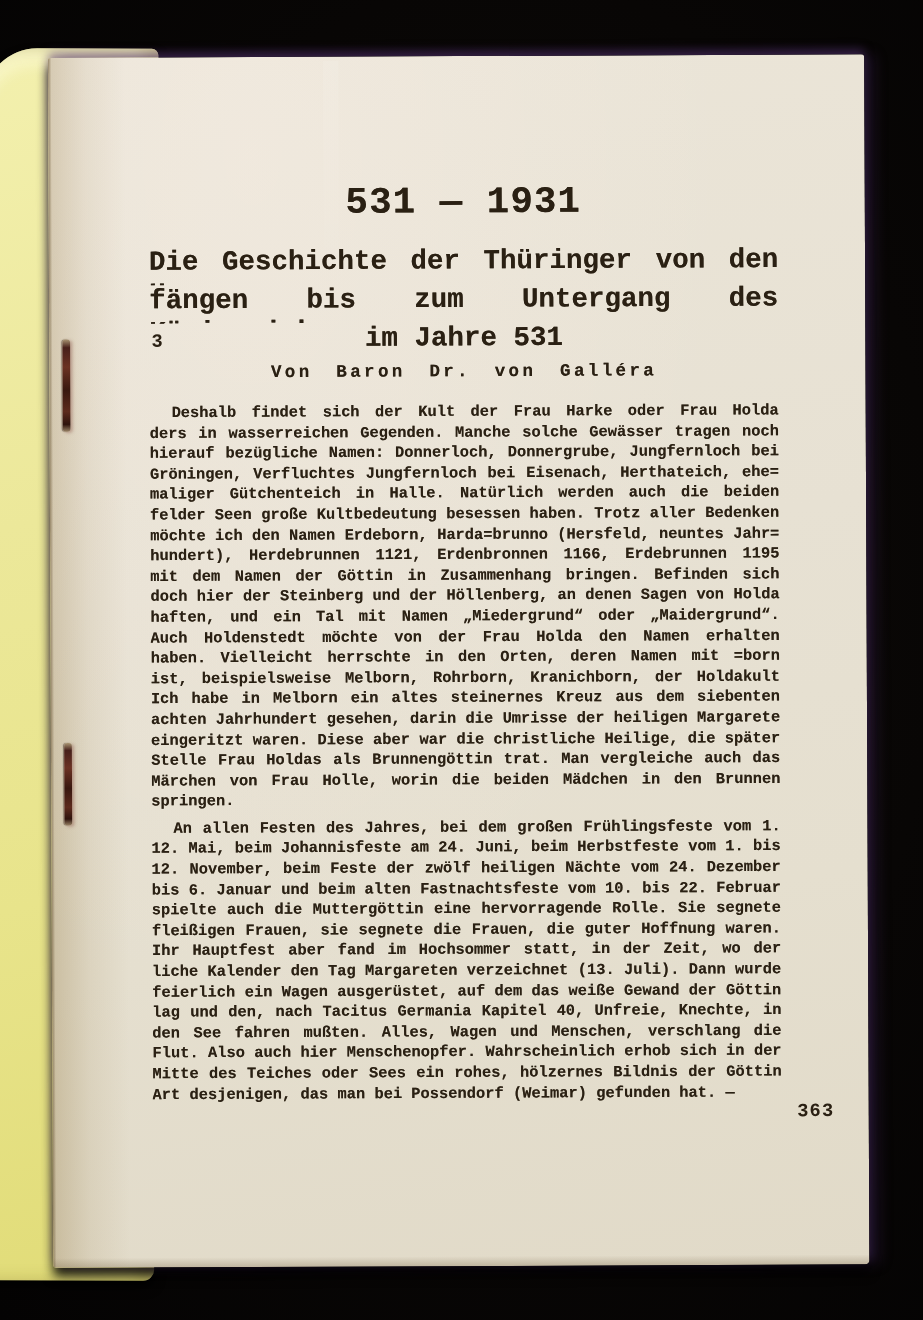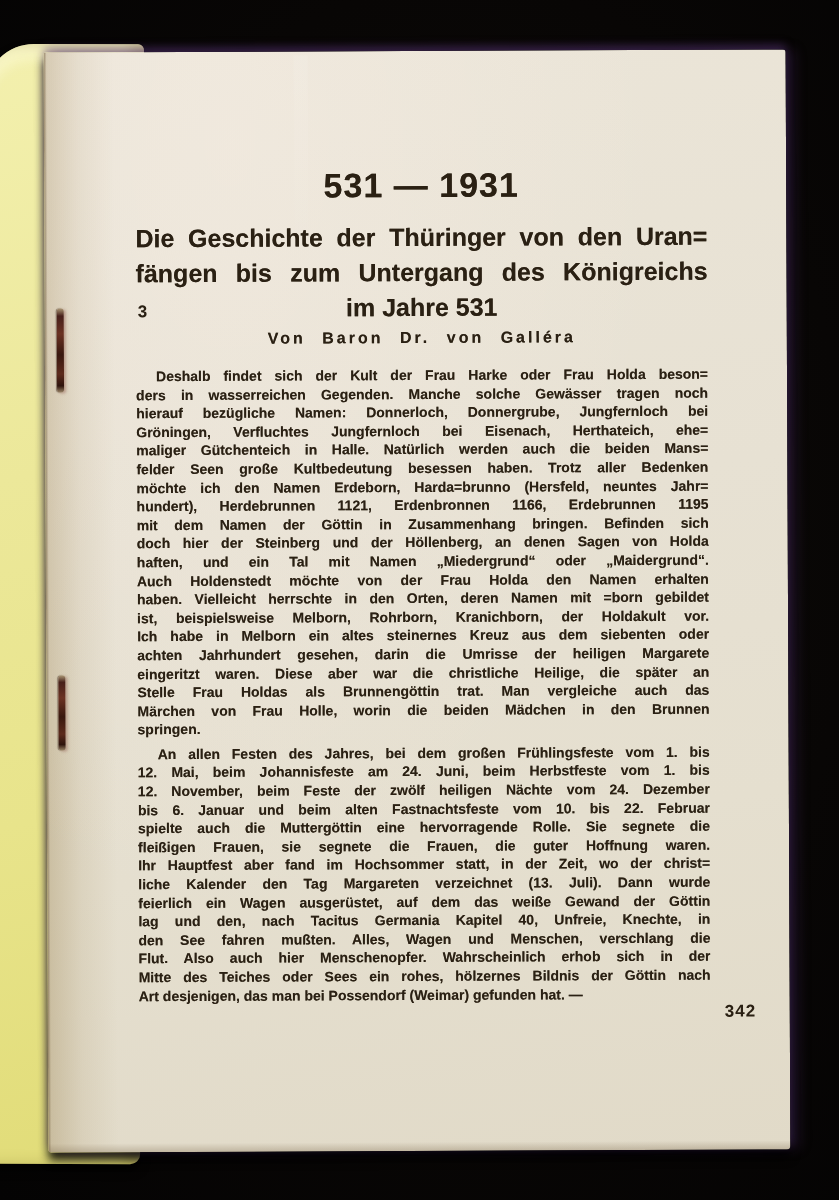--- a/index.html
+++ b/index.html
@@ -1,19 +1,19 @@
 <!DOCTYPE html>
 <html><head>
 <meta charset="utf-8">
 <style>
   html,body { margin:0; padding:0; background:#000; }
   .photo {
     position:relative; width:839px; height:1200px; overflow:hidden;
     background: radial-gradient(ellipse at 55% 45%, #0e0b09 0%, #080605 60%, #040303 100%);
-    font-family:Liberation Sans, sans-serif;
+    font-family:Liberation Mono, monospace;
   }
   
   .cover-page {
     position:absolute; left:-16px; top:44px; width:158px; height:1120px;
     border-radius:48px 6px 10px 16px;
     background: linear-gradient(165deg,#f3f0ae 0%, #ece89a 38%, #e8e48b 68%, #e1dc78 100%);
     box-shadow: inset -12px 0 14px rgba(120,100,40,0.28), inset 0 16px 12px rgba(255,252,225,0.45), 0 6px 10px rgba(0,0,0,0.8);
     transform: rotate(0.2deg);
   }
   
@@ -133,17 +133,17 @@
             <div class="tline">liche Kalender den Tag Margareten verzeichnet (13. Juli). Dann wurde</div>
             <div class="tline">feierlich ein Wagen ausgerüstet, auf dem das weiße Gewand der Göttin</div>
             <div class="tline">lag und den, nach Tacitus Germania Kapitel 40, Unfreie, Knechte, in</div>
             <div class="tline">den See fahren mußten. Alles, Wagen und Menschen, verschlang die</div>
             <div class="tline">Flut. Also auch hier Menschenopfer. Wahrscheinlich erhob sich in der</div>
             <div class="tline">Mitte des Teiches oder Sees ein rohes, hölzernes Bildnis der Göttin nach</div>
             <div class="tline tline-last">Art desjenigen, das man bei Possendorf (Weimar) gefunden hat. —</div>
           </div>
       </div>
 
-      <div class="page-number">342</div>
+      <div class="page-number">363</div>
     </div>
   </div>
 
 </div>
 
 </body></html>

